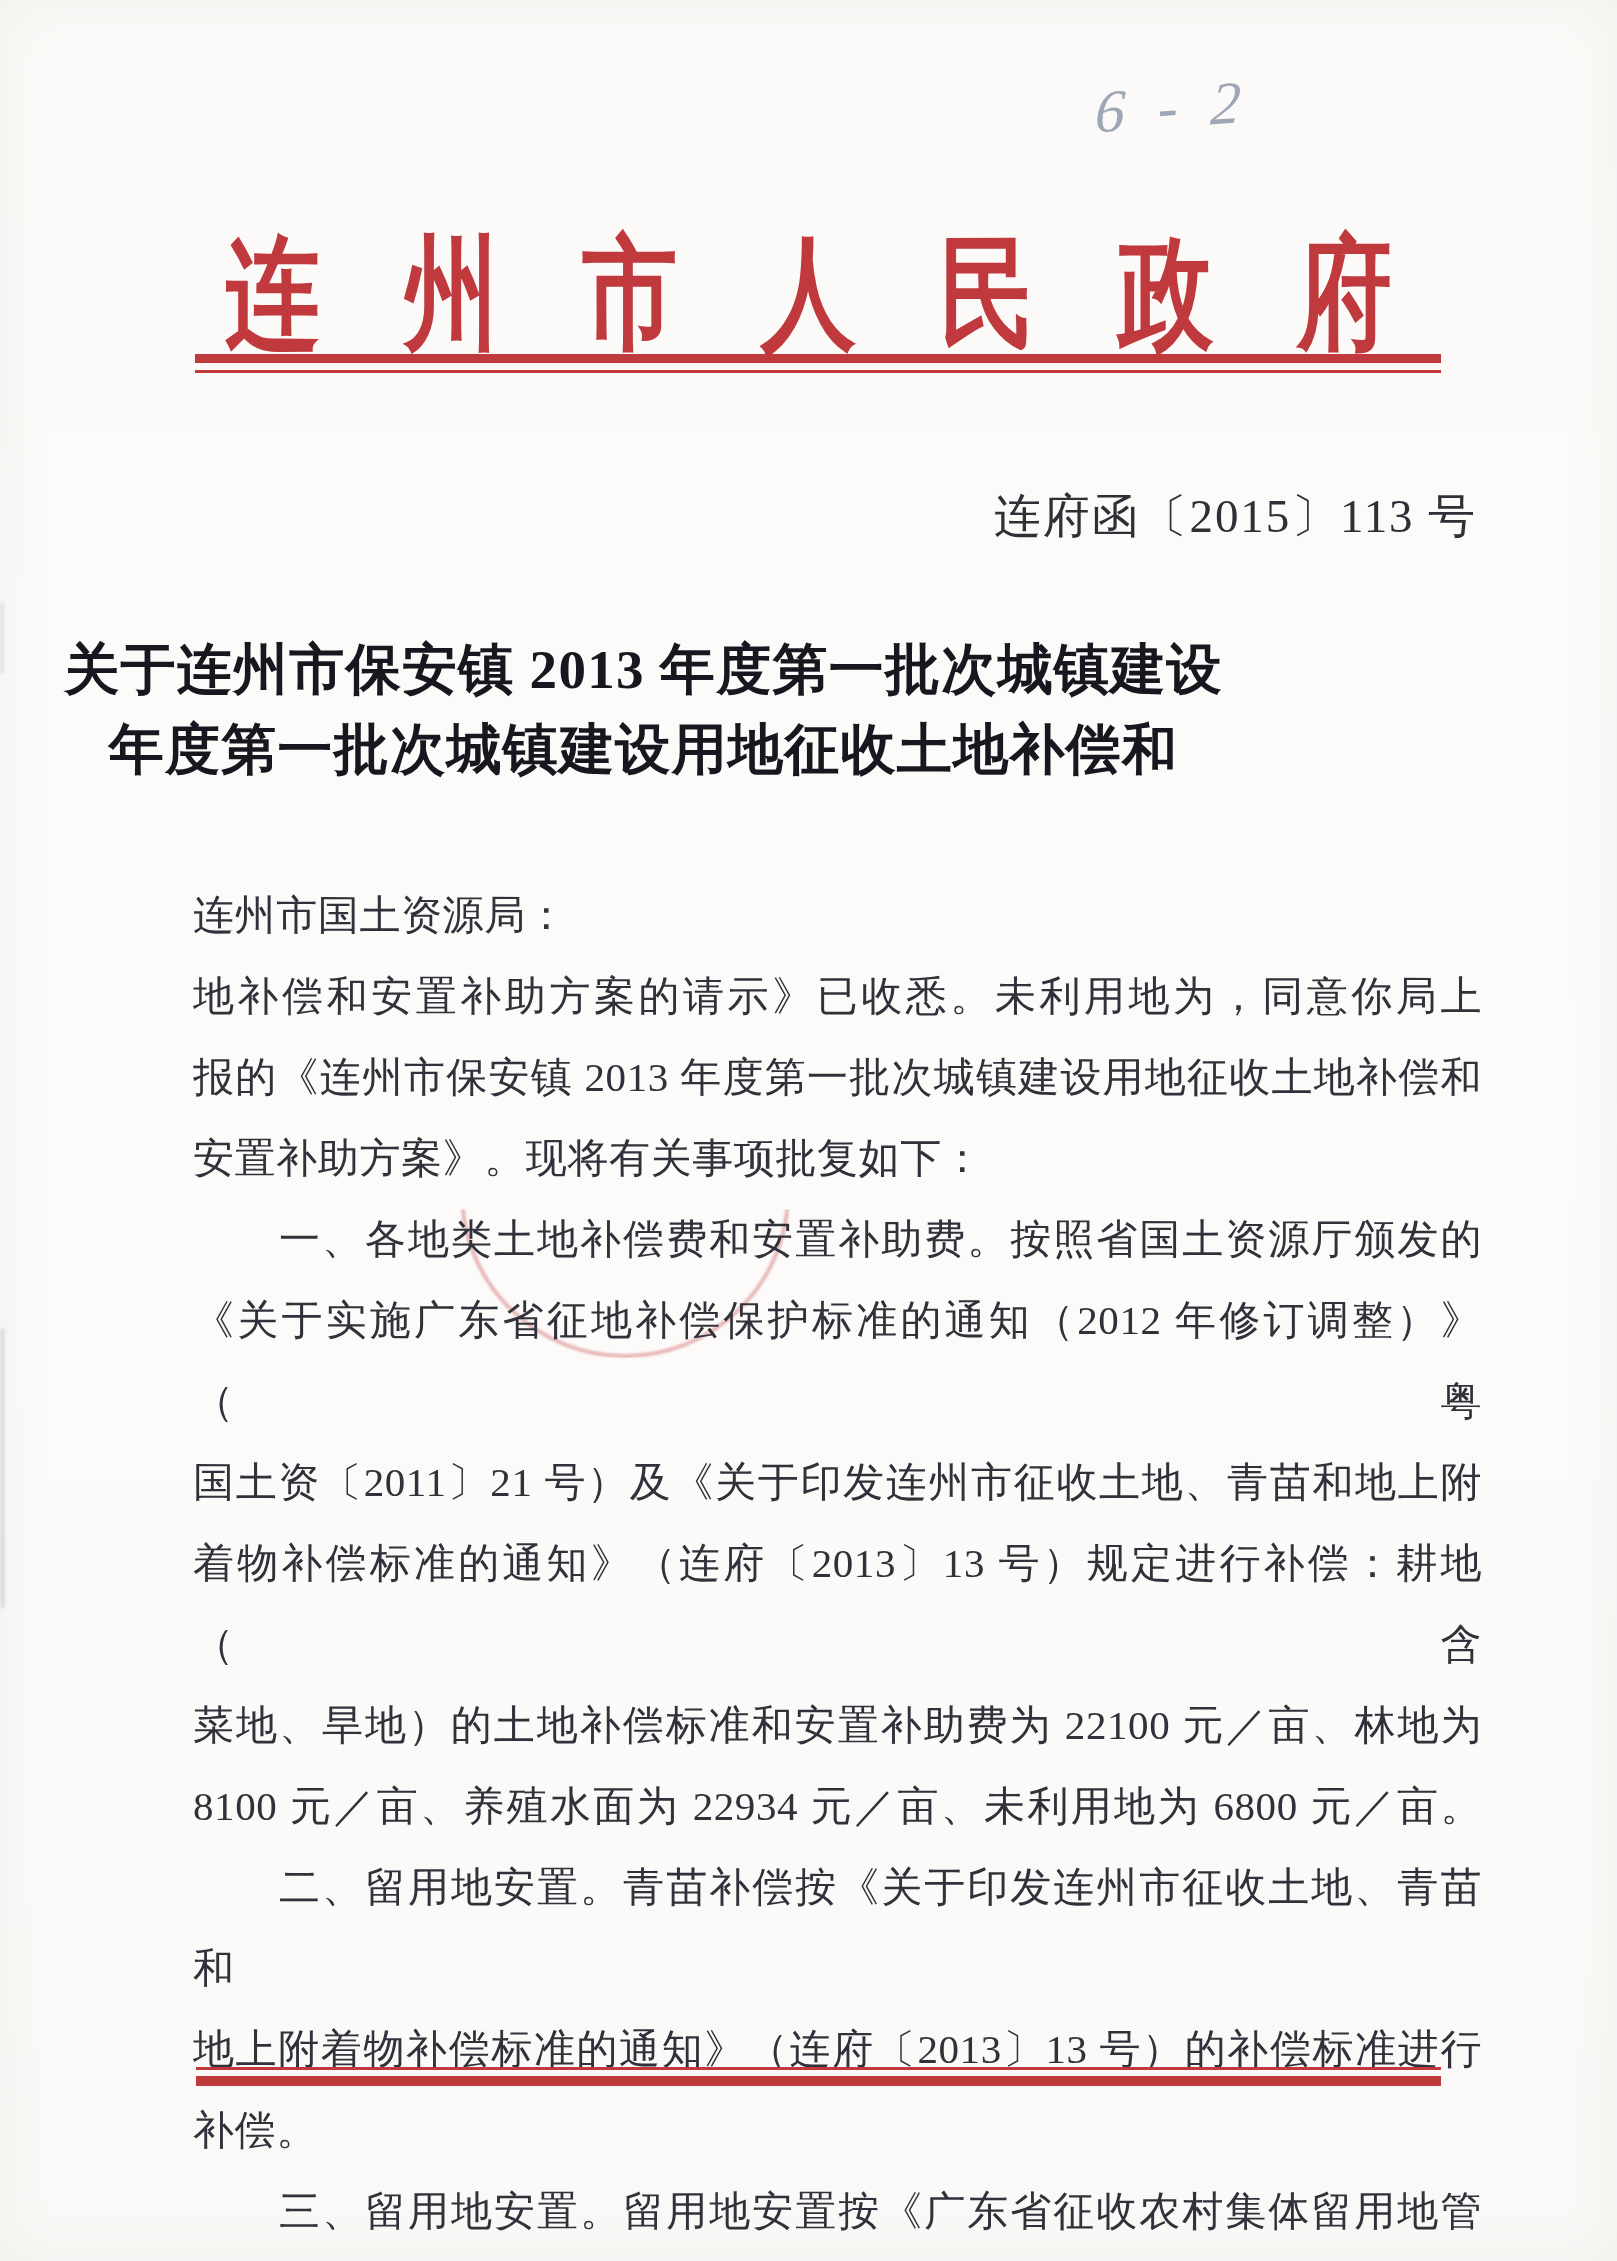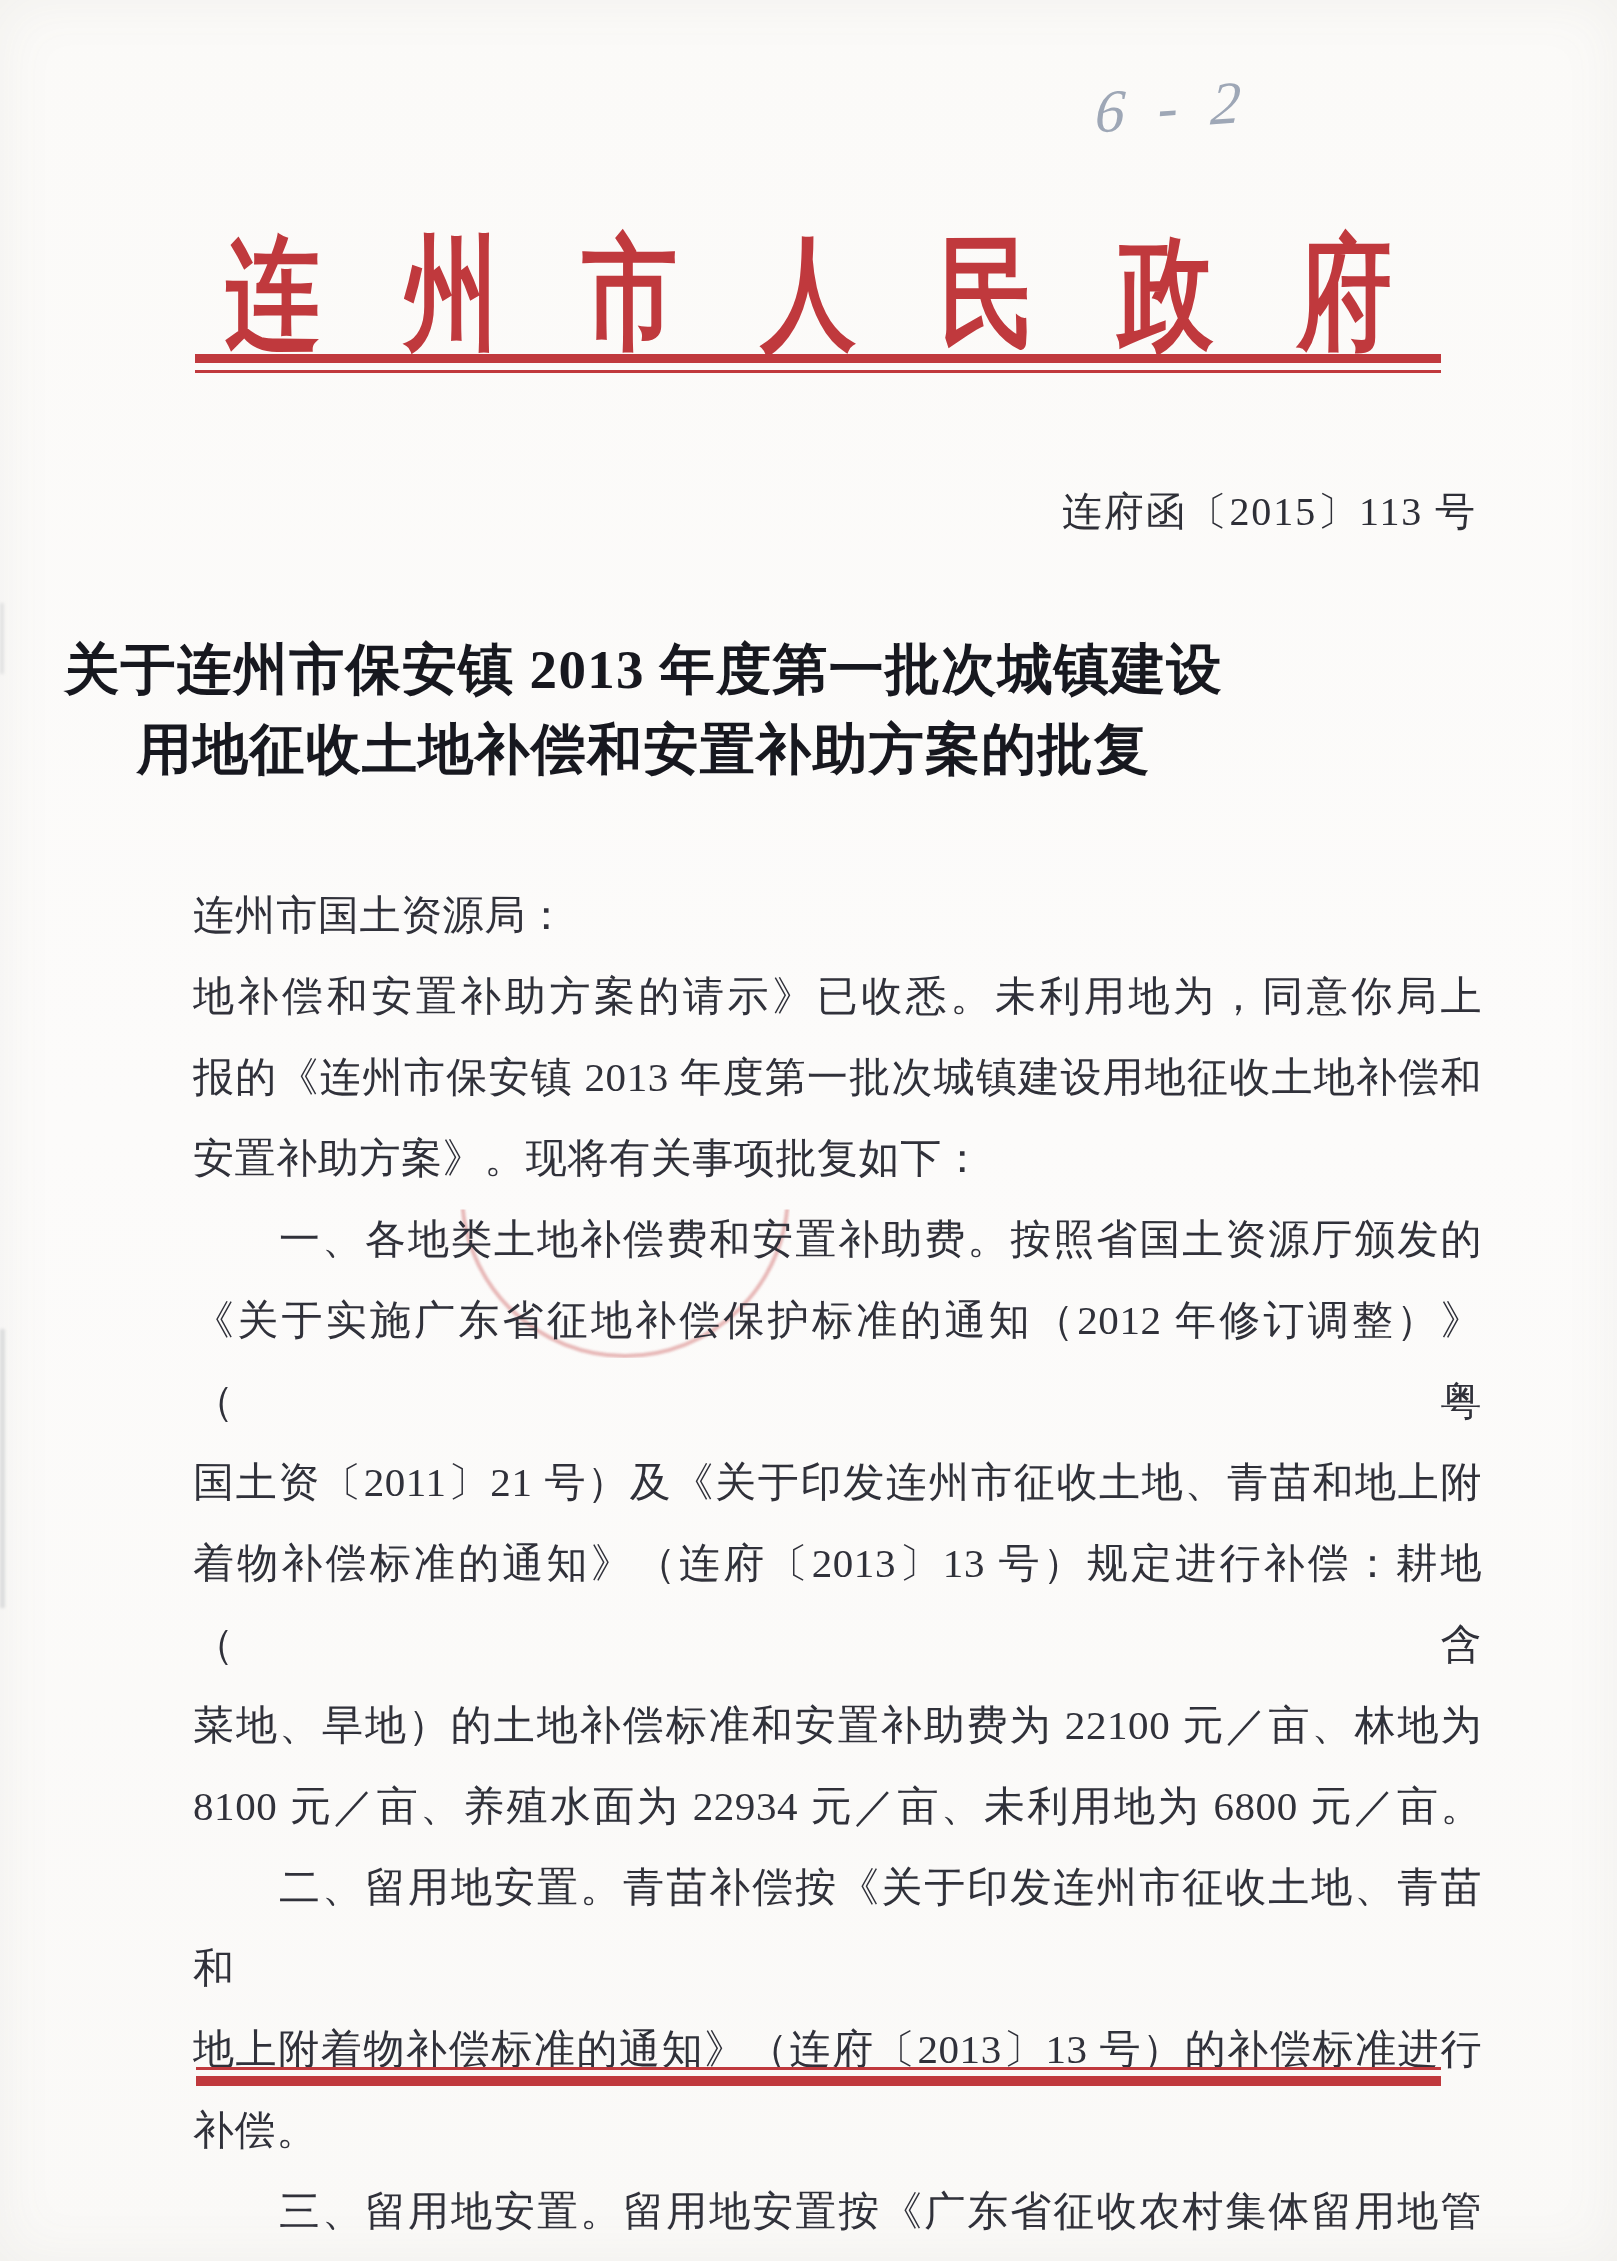--- a/index.html
+++ b/index.html
@@ -43,21 +43,21 @@
   
   .rule { position: absolute; left: 195px; width: 1246px; }
   .rule-top-thick    { top: 354px;  height: 9px; }
   .rule-top-thin     { top: 370px;  height: 3.2px;  }
   .rule-bottom-thin  { top: 2067px; height: 3.2px;  left: 196px; width: 1245px; }
   .rule-bottom-thick { top: 2076px; height: 9.7px; left: 196px; width: 1245px; }
 
   
   .doc-number {
     position: absolute; top: 488px; right: 140px;
-    font-size: 40px; line-height: 1.2;
+    font-size: 47px; line-height: 1.2;
     letter-spacing: 1.9px;
     color: #2e2f37;
   }
 
   
   .doc-title {
     position: absolute; left: 0; top: 630px;
     width: 1287px;
     text-align: center;
     font-weight: bold;
@@ -109,21 +109,21 @@
 
   <div class="org-name" style="color: rgb(192, 57, 61);">连 州 市 人 民 政 府</div>
 
   <div class="rule rule-top-thick" style="background: rgb(192, 57, 61);"></div>
   <div class="rule rule-top-thin" style="background: rgb(192, 57, 61);"></div>
 
   <div class="doc-number">连府函〔2015〕113 号</div>
 
   <div class="doc-title" style="color: rgb(23, 24, 31);">
     <div class="tline">关于连州市保安镇 2013 年度第一批次城镇建设</div>
-    <div class="tline">用地征收土地补偿和安置补助方案的批复</div>
+    <div class="tline">年度第一批次城镇建设用地征收土地补偿和</div>
   </div>
 
   <div class="stamp-arc" style="border-color: rgba(205, 95, 95, 0.5);"></div>
 
   <div class="body-block" style="color: rgb(48, 49, 58);">
     <div class="bline">连州市国土资源局：</div>
       <div class="bline j">地补偿和安置补助方案的请示》已收悉。未利用地为，同意你局上</div>
       <div class="bline j">报的《连州市保安镇 2013 年度第一批次城镇建设用地征收土地补偿和</div>
       <div class="bline">安置补助方案》。现将有关事项批复如下：</div>
       <div class="bline ind j">一、各地类土地补偿费和安置补助费。按照省国土资源厅颁发的</div>

